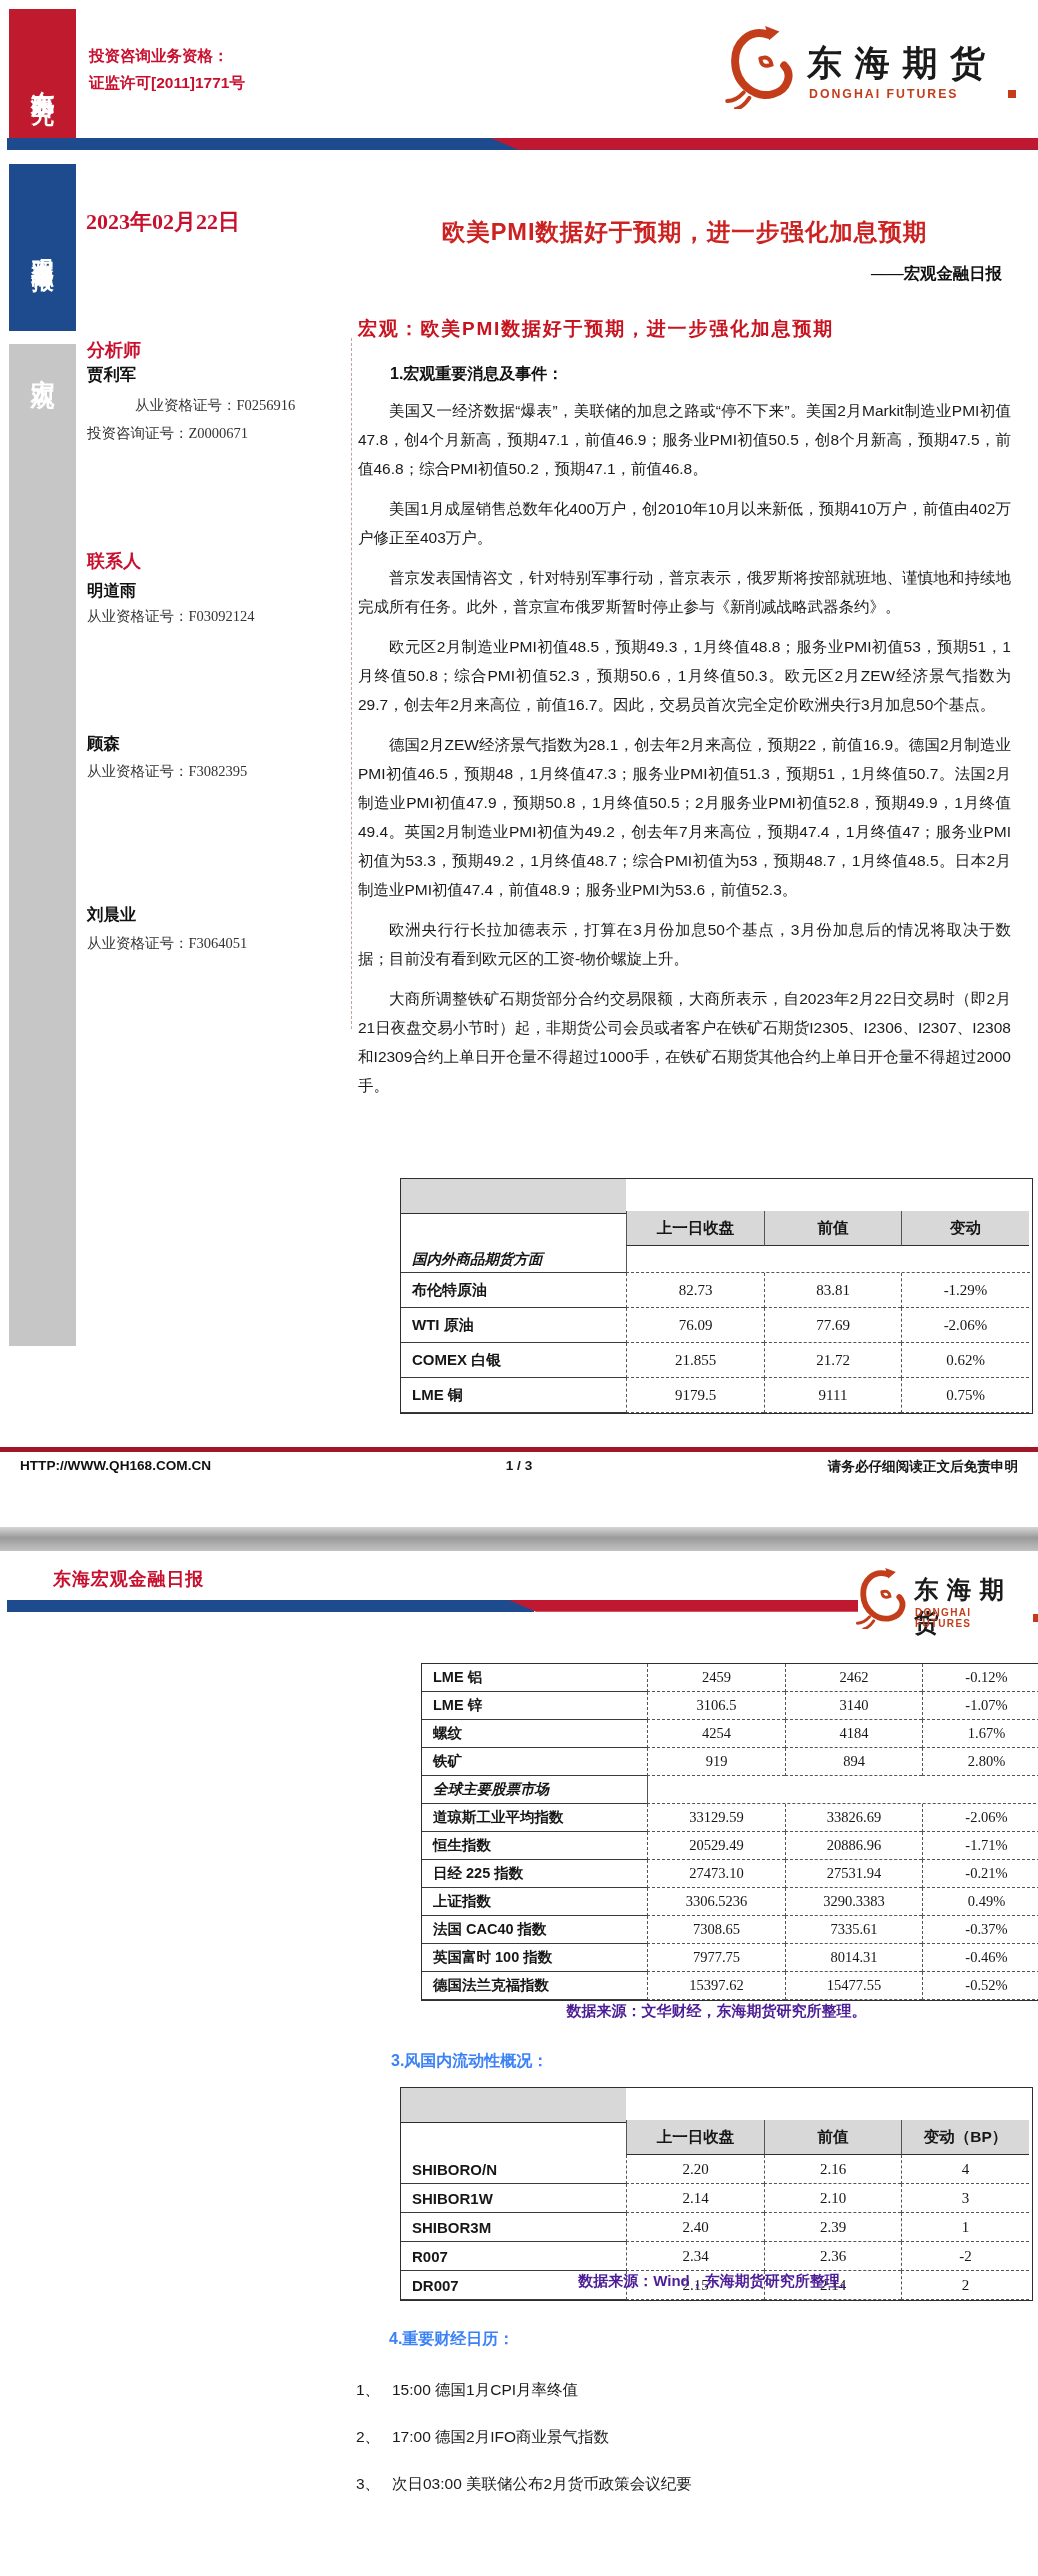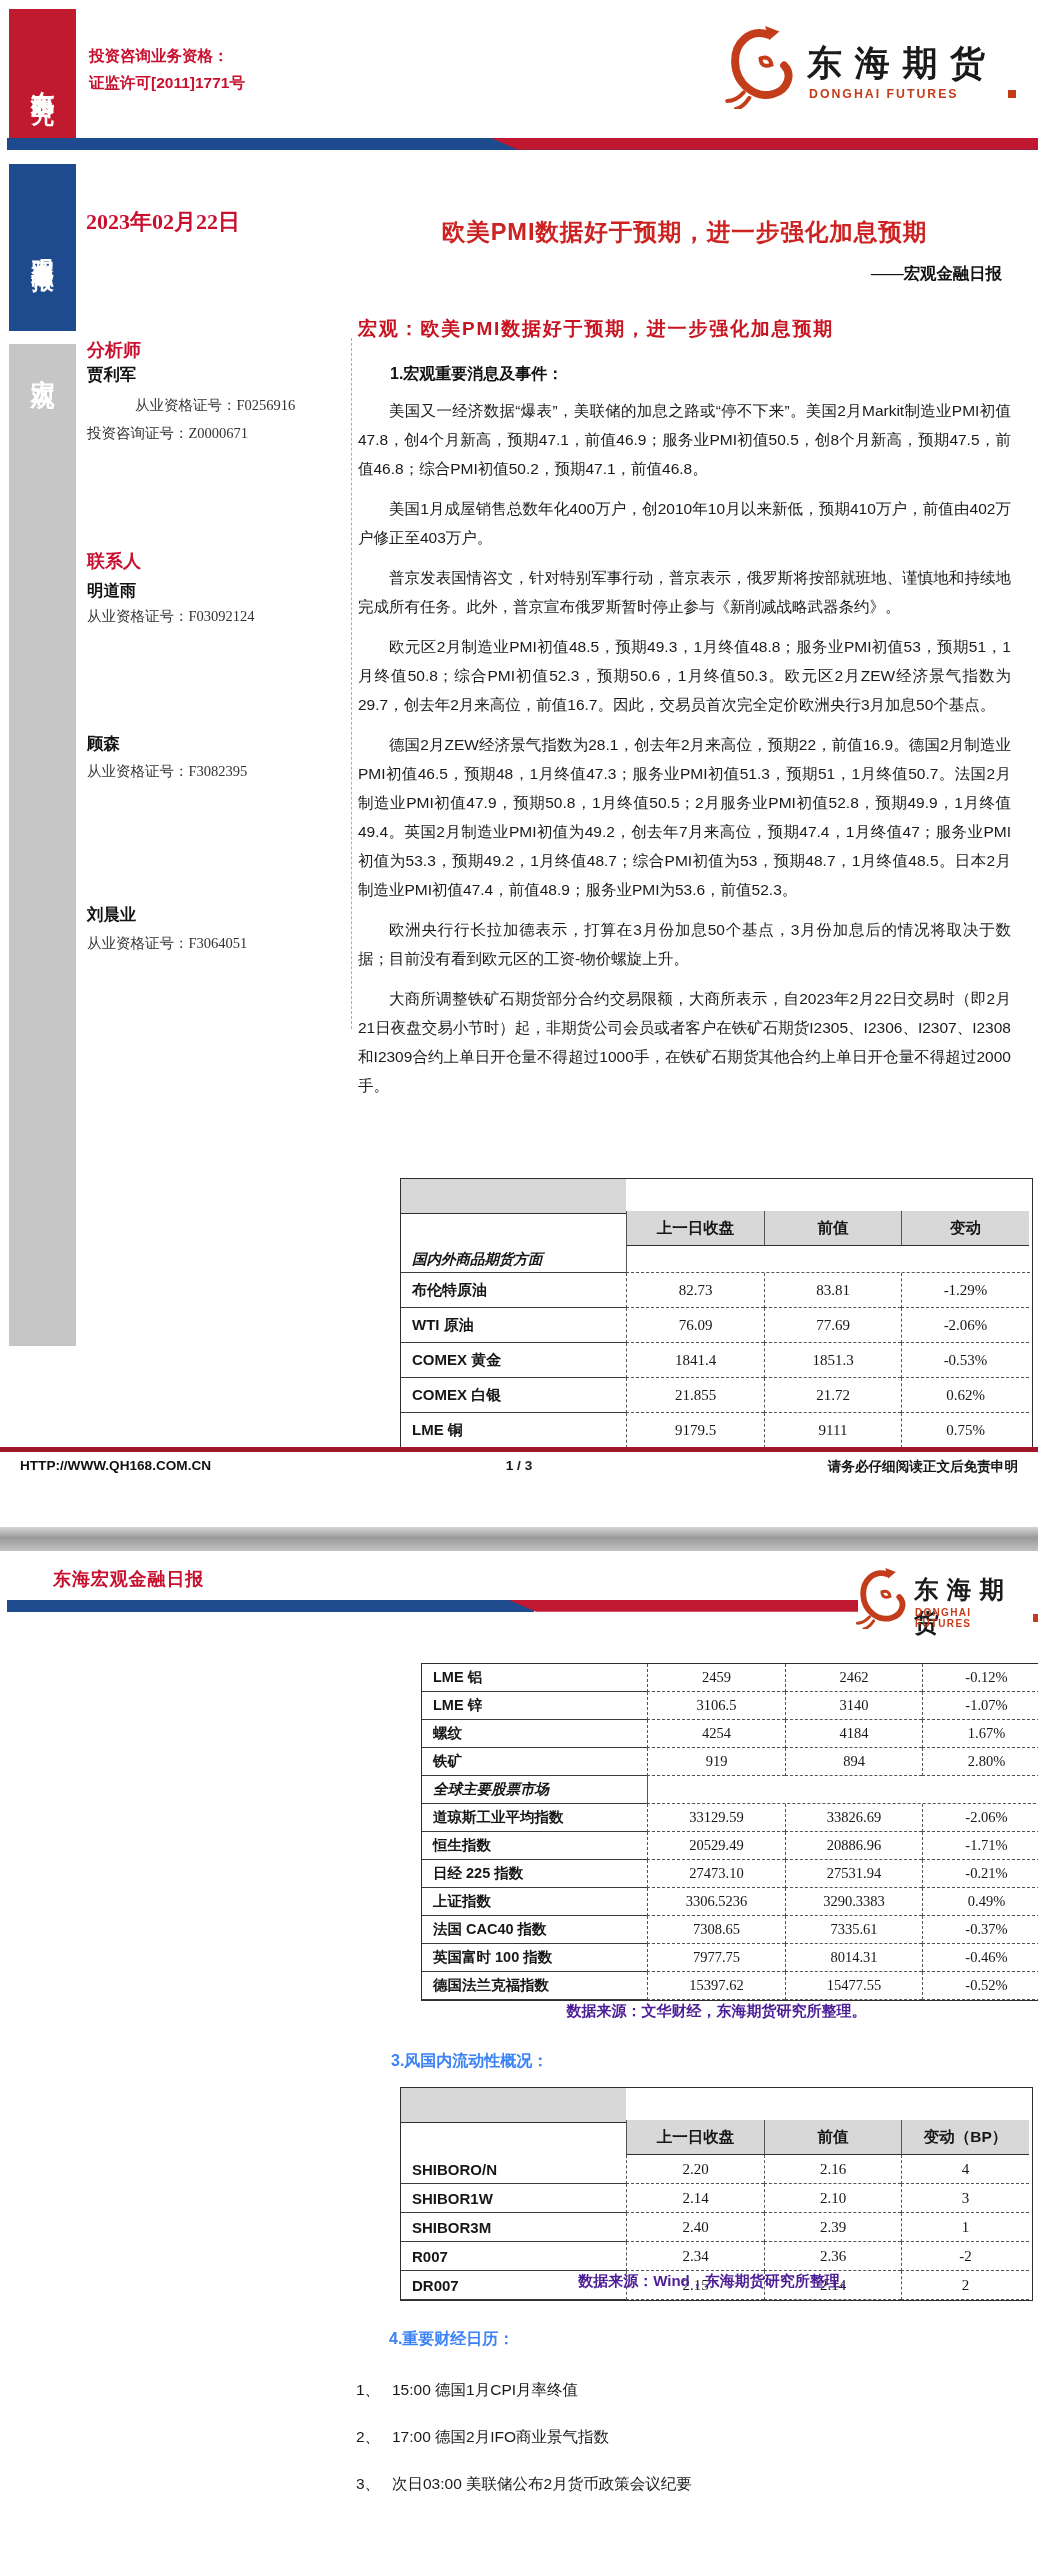--- a/index.html
+++ b/index.html
@@ -173,26 +173,20 @@
         <div class="ncell">83.81</div>
         <div class="ncell">-1.29%</div>
       </div>
       <div class="trow">
         <div class="lcell">WTI 原油</div>
         <div class="ncell">76.09</div>
         <div class="ncell">77.69</div>
         <div class="ncell">-2.06%</div>
       </div>
       <div class="trow">
-        <div class="lcell">COMEX 黄金</div>
-        <div class="ncell">1841.4</div>
-        <div class="ncell">1851.3</div>
-        <div class="ncell">-0.53%</div>
-      </div>
-      <div class="trow">
         <div class="lcell">COMEX 白银</div>
         <div class="ncell">21.855</div>
         <div class="ncell">21.72</div>
         <div class="ncell">0.62%</div>
       </div>
       <div class="trow">
         <div class="lcell">LME 铜</div>
         <div class="ncell">9179.5</div>
         <div class="ncell">9111</div>
         <div class="ncell">0.75%</div>

